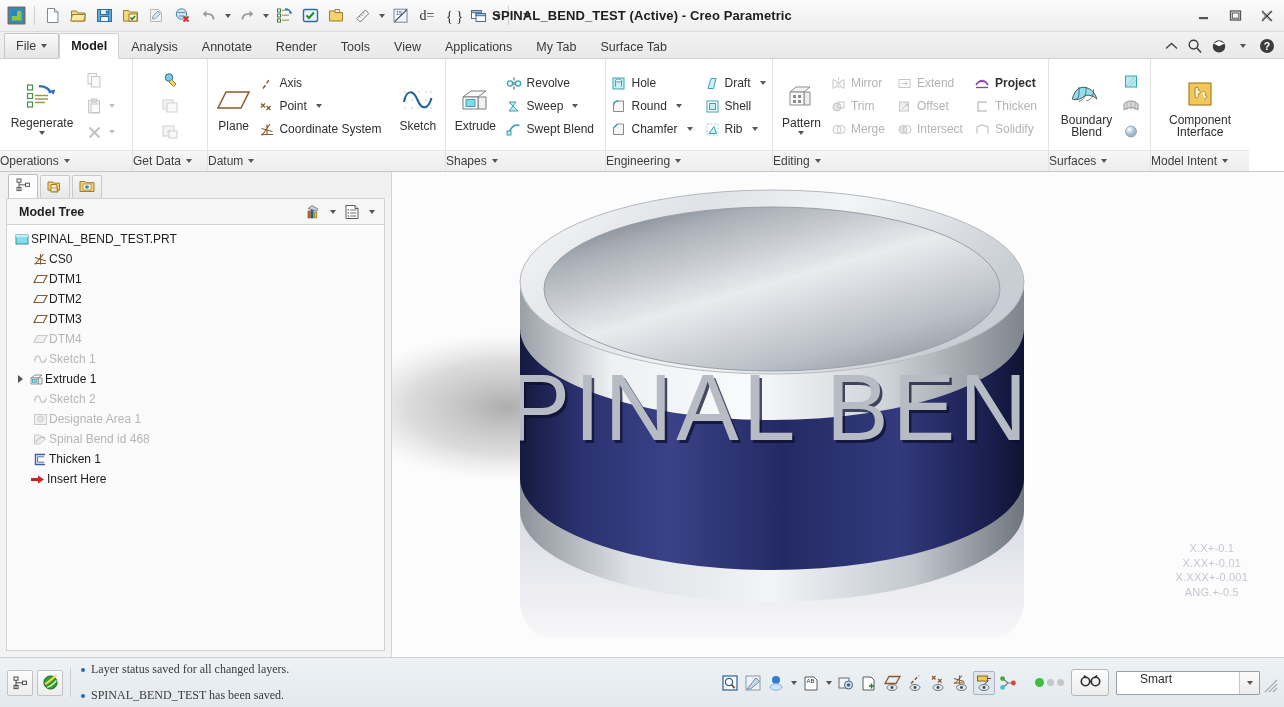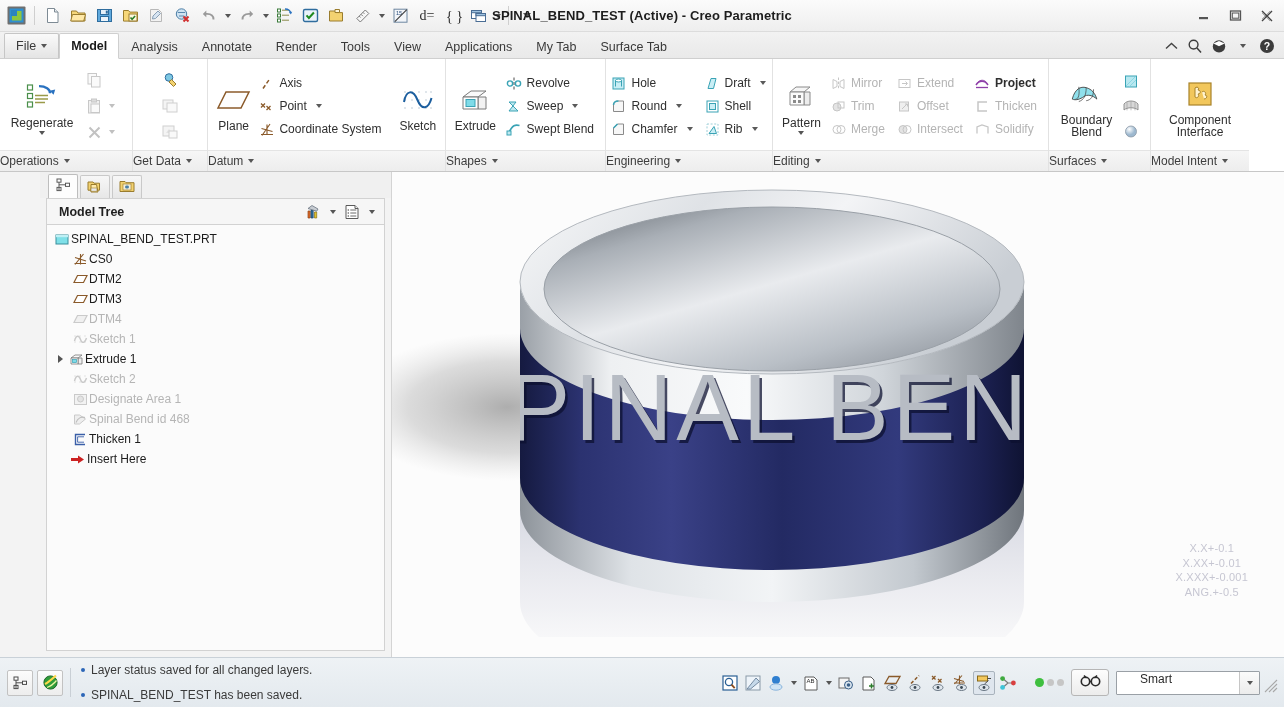--- a/index.html
+++ b/index.html
@@ -94,21 +94,21 @@
   .mini-col { display: flex; flex-direction: column; gap: 2px; justify-content: center; }
   .mini-btn { width: 26px; height: 24px; display: flex; align-items: center; justify-content: center;
               border: 1px solid transparent; border-radius: 2px; }
   .caret-sm { width:0;height:0;border-left:3px solid transparent;border-right:3px solid transparent;border-top:4px solid #5a5a5a; margin-left:2px;}
   .caret-sm.dis { border-top-color: #c0c0c0; }
 
   
   .main { flex: 1; display: flex; min-height: 0; position: relative; background:#f0f0f0; }
 
   
-  .nav { width: 391px; flex: 0 0 391px; display: flex; flex-direction: column; background: #f3f3f3; padding-left: 40px; }
+  .nav { width: 391px; flex: 0 0 391px; display: flex; flex-direction: column; background: #f3f3f3; }
   .nav-tabs { height: 26px; flex: 0 0 26px; display: flex; align-items: flex-end; gap: 2px; padding-left: 8px;
               background: #f0f0f0; }
   .nav-tab { width: 30px; height: 23px; display: flex; align-items: center; justify-content: center;
              border: 1px solid #c9c9c9; border-bottom: none; border-radius: 2px 2px 0 0;
              background: linear-gradient(#f7f7f7,#e7e7e7); cursor: default; }
   .nav-tab.active { background: #fdfdfd; border-color: #bdbdbd; height: 24px; }
   .nav-head { height: 26px; flex: 0 0 26px; display: flex; align-items: center;
               padding: 0 6px 0 12px; background: #f6f6f6; border: 1px solid #d2d2d2; border-bottom: none;
               margin: 0 6px 0 6px; }
   .nav-title { font-size: 12.5px; font-weight: bold; color: #1f1f1f; }
@@ -138,21 +138,21 @@
 
   
   .statusbar {
     height: 50px; flex: 0 0 50px; display: flex; align-items: stretch;
     background: linear-gradient(#eef2f5,#e3e9ee); border-top: 1px solid #c9d1d8;
   }
   .sb-icons { width: 70px; flex: 0 0 70px; display: flex; align-items: center; justify-content: center; gap: 4px; }
   .sb-ic { width: 26px; height: 26px; display: flex; align-items: center; justify-content: center;
            border: 1px solid #c2c2c2; border-radius: 2px; background: linear-gradient(#fcfcfc,#ededed); }
   .sb-sep { width: 1px; background: #c9cfd5; margin: 10px 6px 10px 0; }
-  .msgs { flex: 1; display: flex; flex-direction: column; justify-content: center; padding-left: 4px; gap: 11px; }
+  .msgs { flex: 1; display: flex; flex-direction: column; justify-content: center; padding-left: 4px; gap: 11px; font-family: Liberation Serif, serif; }
   .msg { display: flex; align-items: center; gap: 6px; font-size: 12px; color: #3a3a3a; }
   .bullet { width: 4px; height: 4px; border-radius: 50%; background: #2c66b7; flex: 0 0 4px; }
   .sb-tools { display: flex; align-items: center; gap: 1px; padding-right: 6px; }
   .tb { width: 22px; height: 24px; display: flex; align-items: center; justify-content: center;
         border: 1px solid transparent; border-radius: 2px; }
   .tb.pressed { background: #dfe6ee; border-color: #a9b3bd; }
   .tb-caret { width: 11px; height: 24px; display: flex; align-items: center; justify-content: center; }
   .dotgrp { display: flex; align-items: center; gap: 3px; padding: 0 6px; }
   .dot { width: 9px; height: 9px; border-radius: 50%; }
   .sb-bigbtn { width: 38px; height: 27px; display: flex; align-items: center; justify-content: center;
@@ -931,20 +931,28 @@
 
         <div class="trow" style="padding-left:24px">
           <span class="ticon">
             <svg width="15" height="14" viewBox="0 0 15 14">
               <path d="M1.5 11.5h11.5M2 12.5L10.5 2M7.5 12.5V2M2 5.5l11 3.5" stroke="#8a5a2a" stroke-width="1.1"></path>
             </svg>
           </span>
           <span class="tlabel">CS0</span>
         </div>
 
+        <div class="trow" style="padding-left:24px">
+          <span class="ticon">
+            <svg width="15" height="12" viewBox="0 0 15 12">
+              <path d="M4.5 2.5h9.5l-3.5 7H1z" fill="#fff" stroke="#8a5a2a" stroke-width="1.2"></path>
+            </svg>
+          </span>
+          <span class="tlabel">DTM1</span>
+        </div>
 
         <div class="trow" style="padding-left:24px">
           <span class="ticon">
             <svg width="15" height="12" viewBox="0 0 15 12">
               <path d="M4.5 2.5h9.5l-3.5 7H1z" fill="#fff" stroke="#8a5a2a" stroke-width="1.2"></path>
             </svg>
           </span>
           <span class="tlabel">DTM2</span>
         </div>
 

